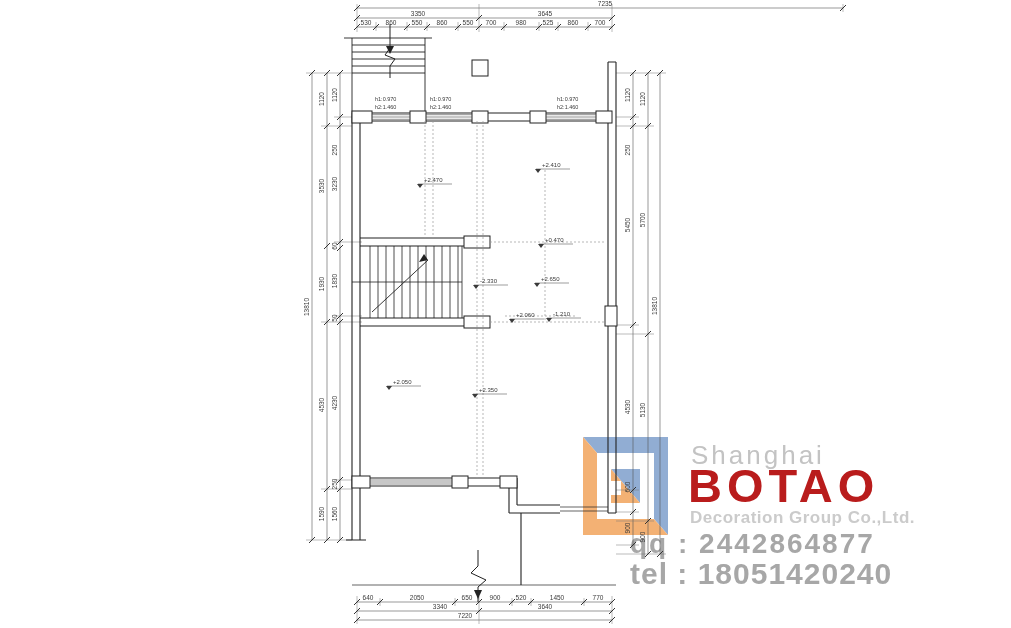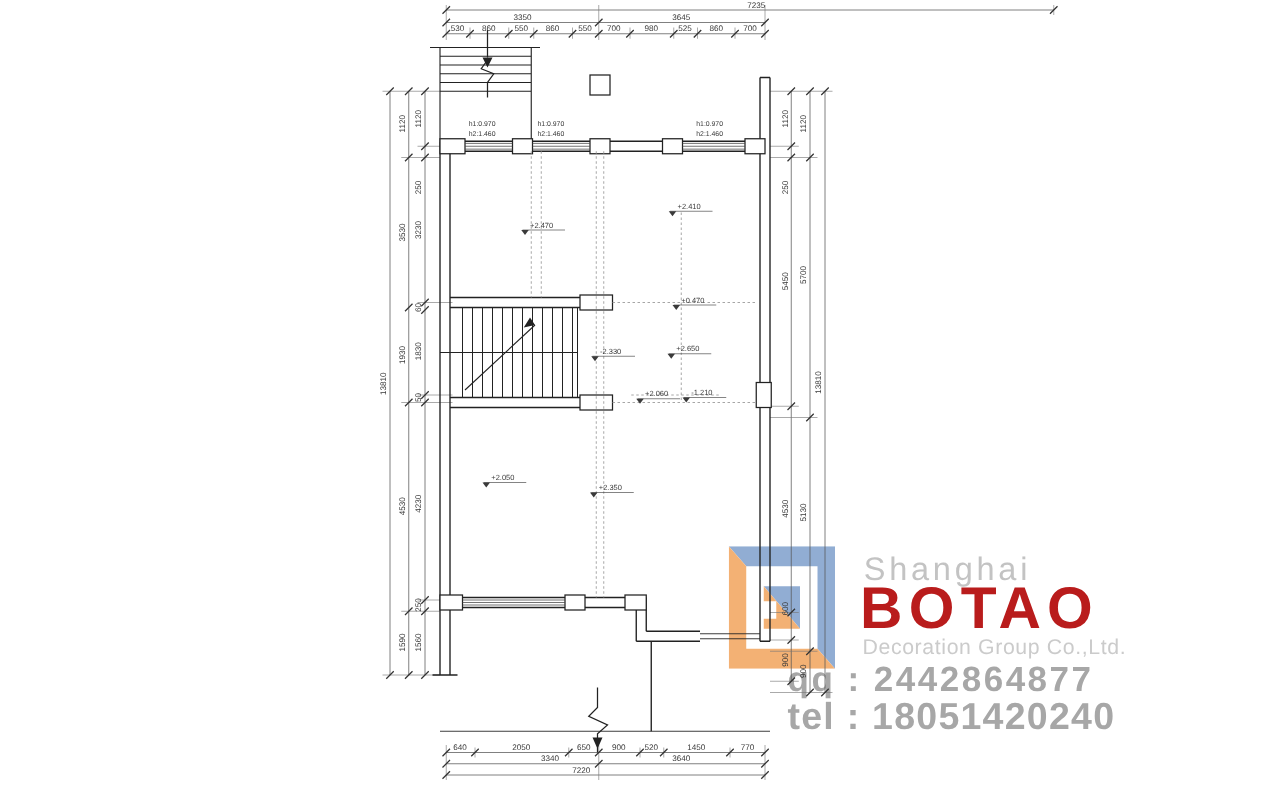--- a/index.html
+++ b/index.html
@@ -2,21 +2,21 @@
 <html><head>
 <meta charset="utf-8">
 <style>
   html,body{margin:0;padding:0;background:#ffffff;font-family:"Liberation Sans",sans-serif;}
   #stage{position:relative;width:1011px;height:628px;background:#fff;overflow:hidden;}
   
   #watermark{position:absolute;left:0;top:0;width:901px;height:628px;}
   .wm-text{position:absolute;color:#c2c2c2;white-space:nowrap;}
   .wm-city{left:691px;top:440px;font-size:26px;letter-spacing:3px;color:#c3c3c3;}
   .wm-brand{left:688px;top:458px;font-size:47px;font-weight:bold;letter-spacing:5px;color:#b91c1c;}
-  .wm-sub{left:690px;top:508px;font-size:17px;letter-spacing:.5px;color:#cbcbcb;}
+  .wm-sub{left:690px;top:508px;font-size:17px;letter-spacing:.5px;color:#cbcbcb;font-weight:bold;}
   .wm-qq{left:630px;top:528px;font-size:28px;font-weight:bold;letter-spacing:2px;color:#a7a7a7;}
   .wm-tel{left:630px;top:557px;font-size:30px;font-weight:bold;letter-spacing:1px;color:#a7a7a7;}
   #logo{position:absolute;left:583px;top:437px;opacity:.85;}
   
   #plan{position:absolute;left:0;top:0;}
   text{fill:#3a3a3a;}
   .dim{font-size:6.5px;}
   .lvl{font-size:6px;}
   .win{font-size:5.5px;}
 </style>

